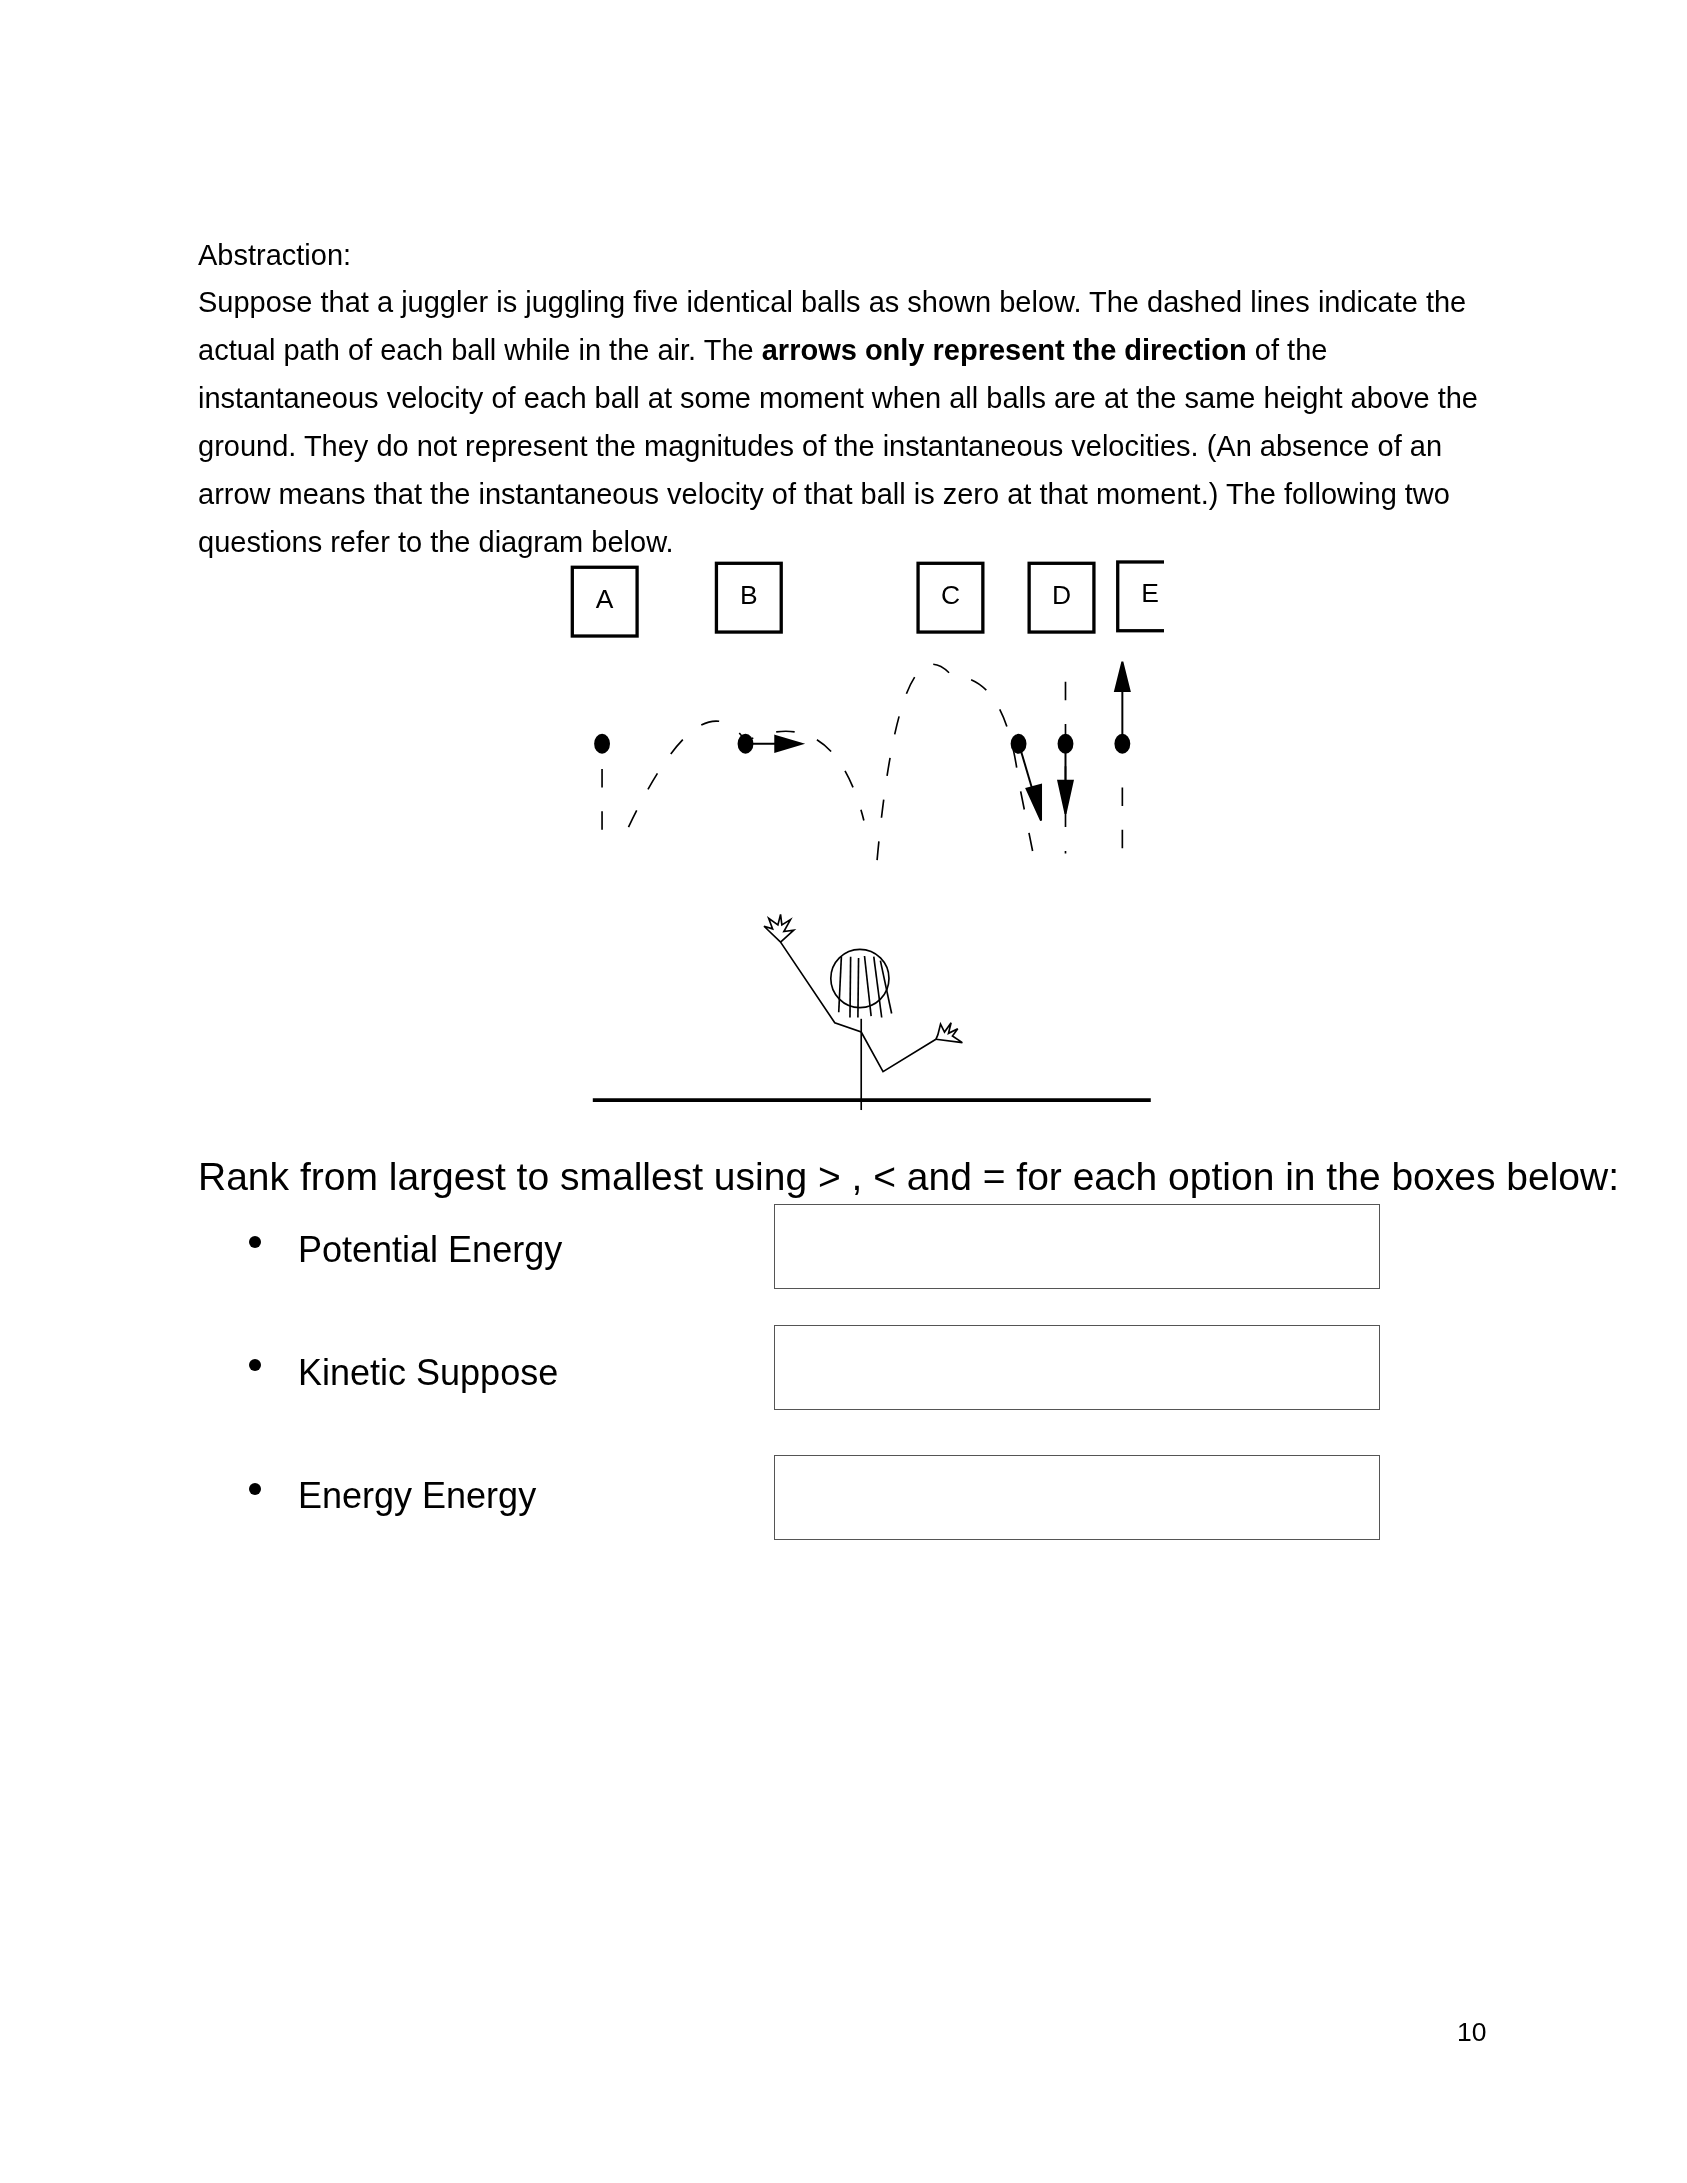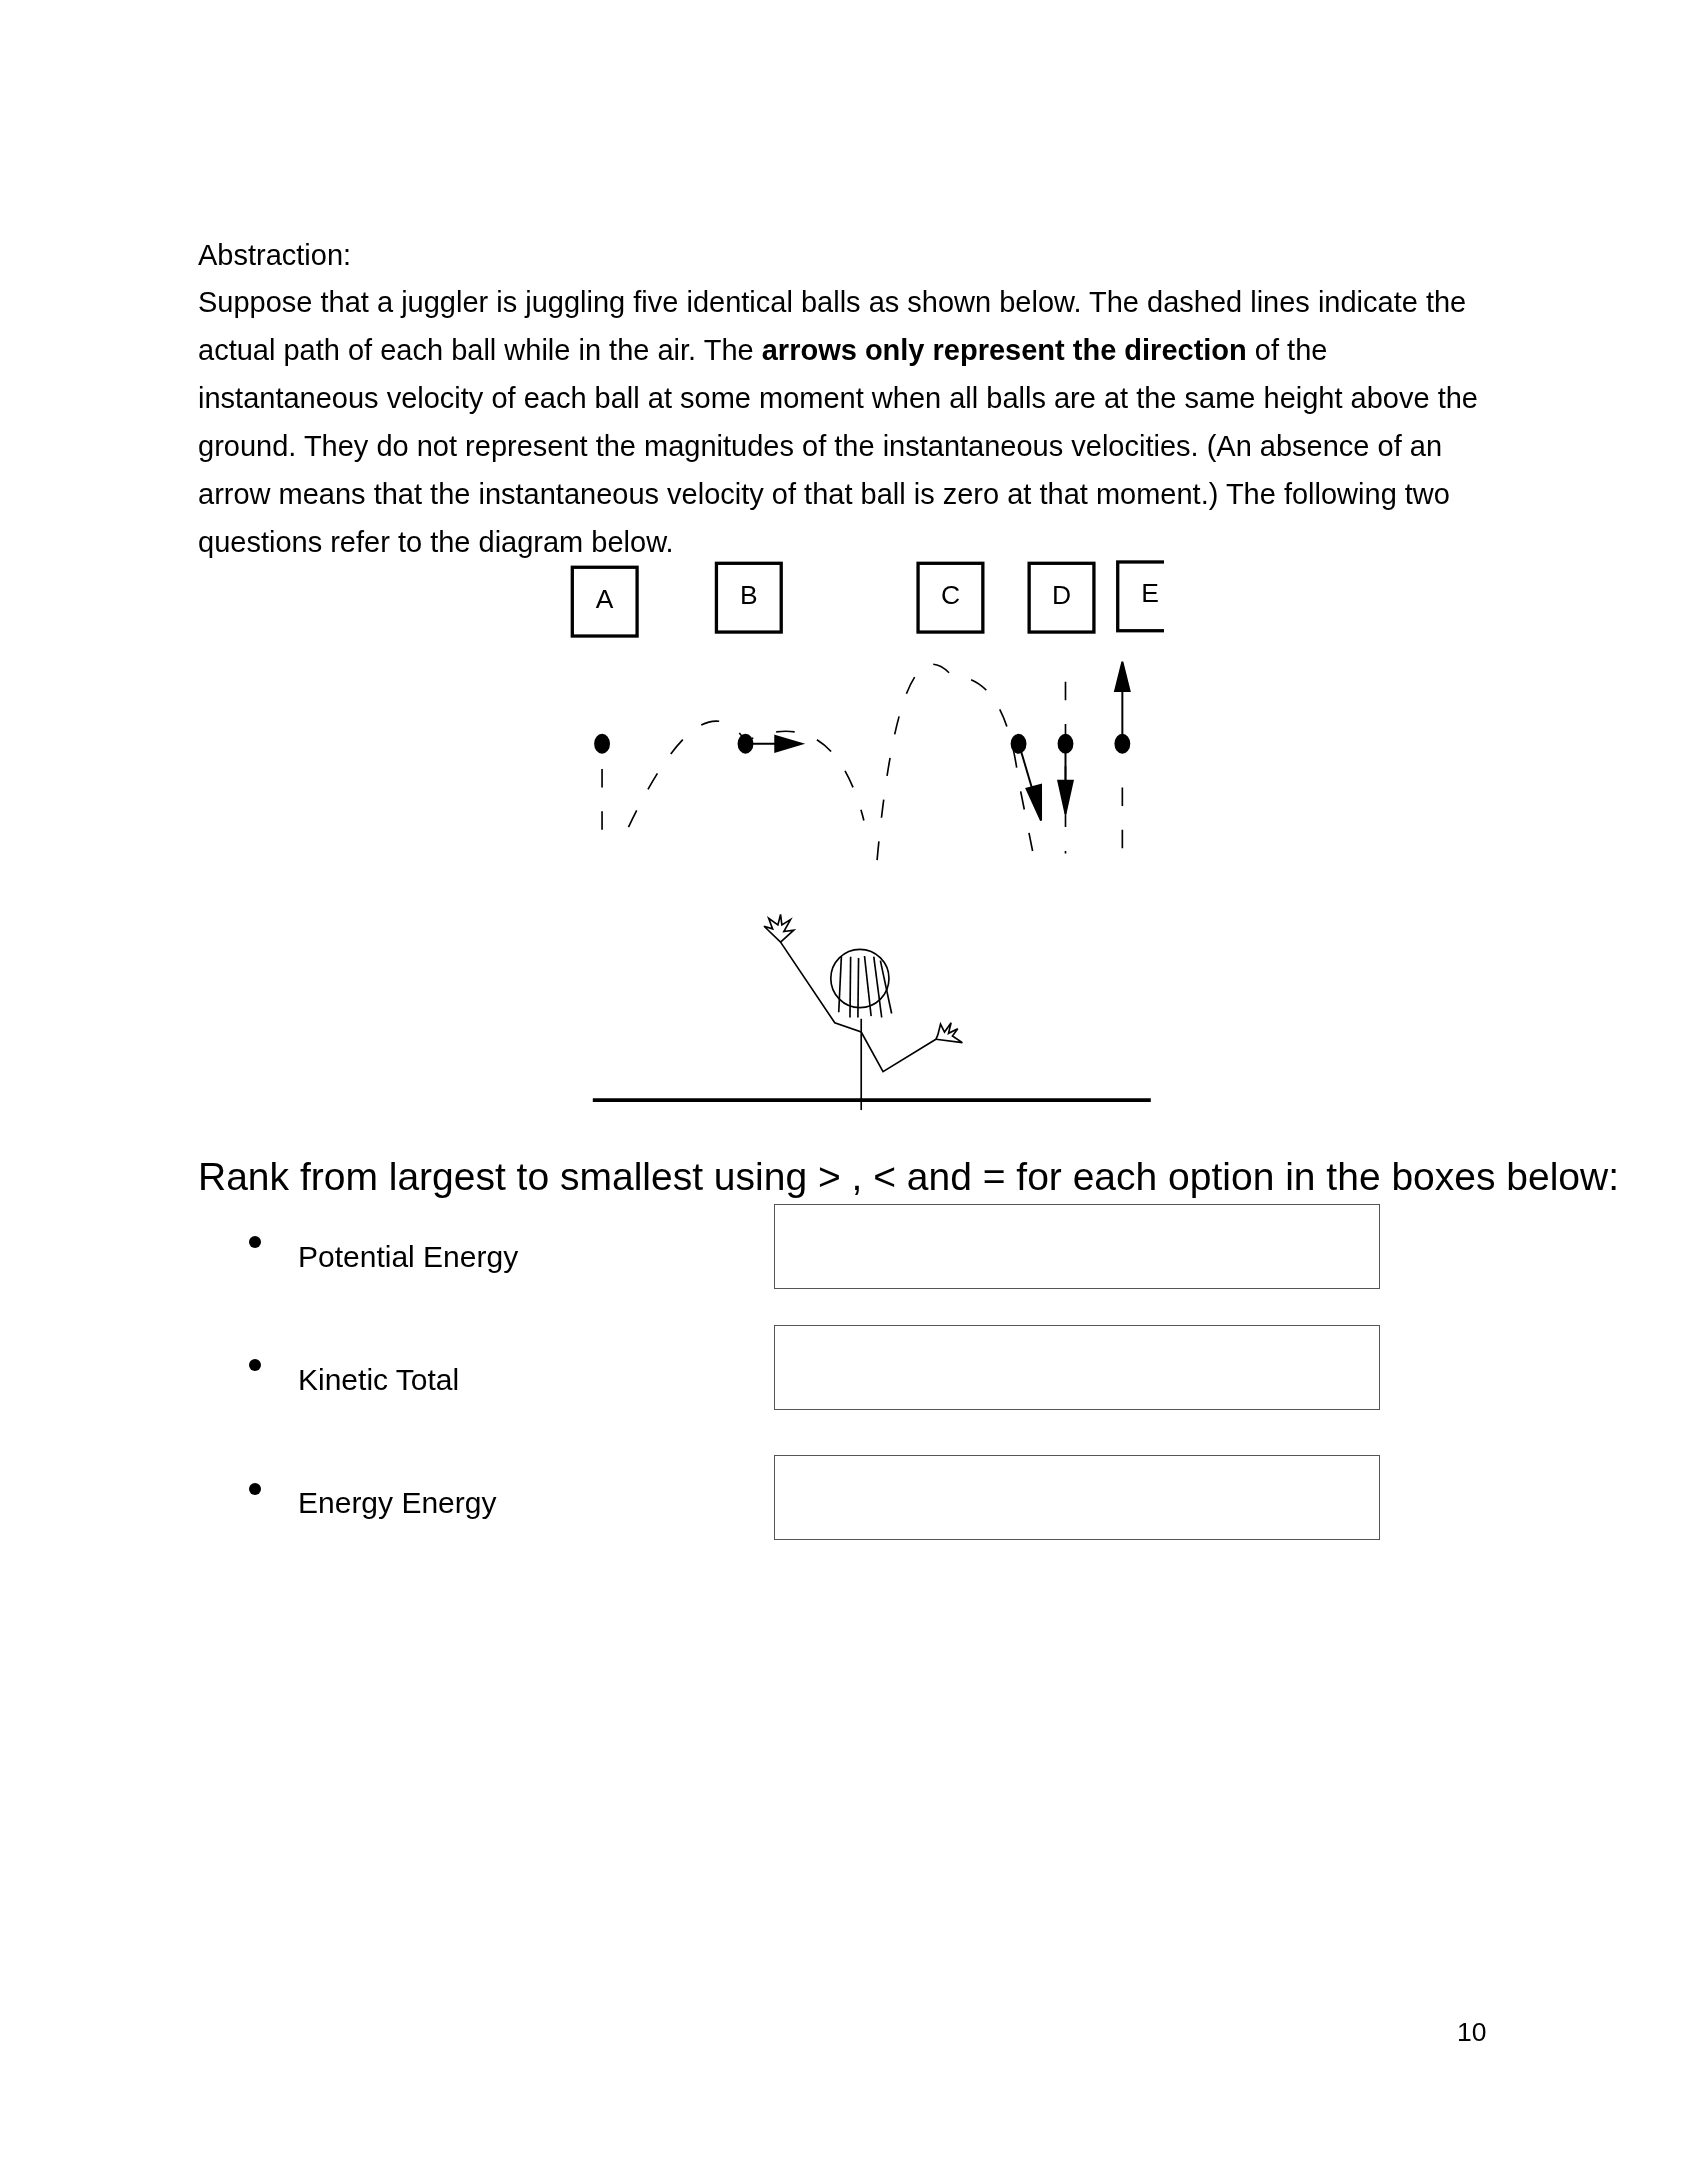--- a/index.html
+++ b/index.html
@@ -4,21 +4,21 @@
 <style>
   html, body { margin:0; padding:0; background:#fff; }
   body { width:1687px; height:2183px; position:relative; overflow:hidden;
          font-family:"Liberation Sans", "DejaVu Sans", sans-serif; color:#000; }
   .abs { position:absolute; }
   .heading { left:198px; top:239px; font-size:29px; font-weight:normal; }
   .para { left:198px; top:278px; width:1297px; font-size:29px; line-height:48px; }
   .para b { font-weight:bold; }
   .diagram { left:569px; top:556px; width:595px; height:562px; }
   .rank { left:198px; top:1155px; font-size:39px; }
-  .bullet { font-size:30px;margin-top:11px; }
+  .bullet { font-size:36px; }
   .dot { position:absolute; width:12px; height:12px; border-radius:50%; background:#000; }
   .answer-box { position:absolute; left:529px; width:606px; height:85px;
                 border:1.3px solid #555; background:#fff; box-sizing:border-box; }
   .page-num { left:1457px; top:2017px; font-size:26.5px; }
 </style>
 </head>
 <body>
 
 <div class="abs heading">Abstraction:</div>
 
@@ -93,21 +93,21 @@
 </svg>
 
 <div class="abs rank">Rank from largest to smallest using &gt; , &lt; and = for each option in the boxes below:</div>
 
 <div class="abs" style="left:245px; top:1204px; width:926px; height:344px;">
   <div class="dot" style="left:4px; top:32px;"></div>
   <div class="abs bullet" style="left:53px; top:25px;">Potential Energy</div>
   <div class="answer-box" style="top:0px;"></div>
 
   <div class="dot" style="left:4px; top:155px;"></div>
-  <div class="abs bullet" style="left:53px; top:148px;">Kinetic Total</div>
+  <div class="abs bullet" style="left:53px; top:148px;">Kinetic Suppose</div>
   <div class="answer-box" style="top:121px;"></div>
 
   <div class="dot" style="left:4px; top:279px;"></div>
   <div class="abs bullet" style="left:53px; top:271px;">Energy Energy</div>
   <div class="answer-box" style="top:251px;"></div>
 </div>
 
 <div class="abs page-num">10</div>
 
 

